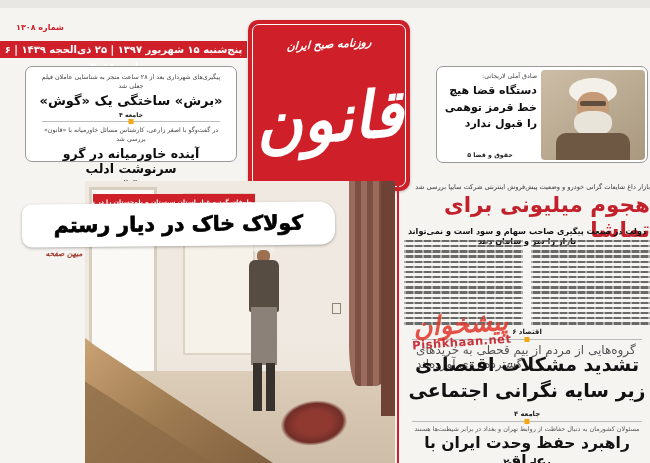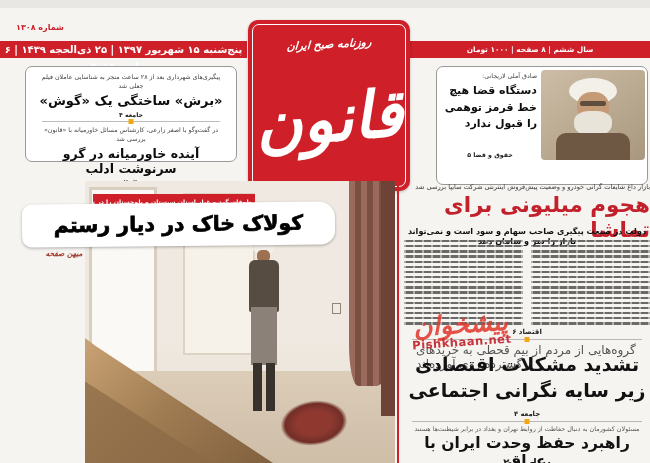--- a/index.html
+++ b/index.html
@@ -35,41 +35,40 @@
 </style>
 </head>
 <body>
 
 <div id="page">
 
   <div class="abs rtl" style="left:10px;top:15px;width:60px;font-size:8px;font-weight:bold;color:#cf2029;text-align:center;">شماره ۱۳۰۸</div>
 
   <div class="abs redbar rtl" style="left:0;top:33px;width:247px;height:17px;line-height:17px;font-size:10px;">پنج‌شنبه ۱۵ شهریور ۱۳۹۷ | ۲۵ ذی‌الحجه ۱۴۳۹ | ۶ سپتامبر ۲۰۱۸</div>
 
-  <div class="abs redbar rtl" style="left:410px;top:33px;width:240px;height:17px;line-height:17px;font-size:7.4px;">سال ششم | ۸ صفحه | ۱۰۰۰ تومان</div>
 
   <div id="masthead" class="abs">
     <div class="frame"></div>
     <div class="tagline rtl">روزنامه صبح ایران</div>
     <div class="title rtl">قانون</div>
   </div>
 
   <div class="abs hbox" style="left:25px;top:58px;width:212px;height:96px;padding:4px 8px;">
     <div class="kicker rtl" style="margin-top:1px;">پیگیری‌های شهرداری بعد از ۲۸ ساعت منجر به شناسایی عاملان فیلم جعلی شد</div>
     <div class="h-big rtl" style="font-size:13px;margin-top:2px;">«برش» ساختگی یک «گوش»</div>
     <div class="section-tag rtl" style="margin-top:3px;">جامعه ۴</div>
     <div class="divider">
         <span class="sq"></span>
       </div>
     <div class="kicker rtl">در گفت‌وگو با اصغر زارعی، کارشناس مسائل خاورمیانه با «قانون» بررسی شد</div>
     <div class="h-big rtl" style="font-size:12.5px;margin-top:2px;">آینده خاورمیانه در گرو سرنوشت ادلب</div>
     <div class="section-tag rtl" style="margin-top:3px;">بین‌الملل ۳</div>
   </div>
 
-  <div class="abs hbox" style="left:436px;top:58px;width:212px;height:119px;">
+  <div class="abs hbox" style="left:436px;top:58px;width:212px;height:97px;">
     <div id="larijani" class="abs">
       <div class="abs" style="left:28px;top:8px;width:48px;height:26px;background:#f3f0e9;border-radius:50%;"></div>
       <div class="abs" style="left:36px;top:22px;width:32px;height:30px;background:#c59a76;border-radius:45%;"></div>
       <div class="abs" style="left:39px;top:31px;width:26px;height:5px;background:rgba(40,35,30,.65);border-radius:2px;"></div>
       <div class="abs" style="left:33px;top:41px;width:38px;height:26px;background:#e9e4da;border-radius:40% 40% 50% 50%;"></div>
       <div class="abs" style="left:15px;top:63px;width:74px;height:28px;background:#6e5844;border-radius:10px 10px 0 0;"></div>
     </div>
     <div class="abs" style="left:6px;top:5px;width:94px;height:86px;">
       <div class="rtl" style="font-size:6.3px;color:#444;text-align:right;">صادق آملی لاریجانی:</div>
       <div class="rtl" style="font-size:11px;font-weight:bold;color:#0d0d0d;text-align:right;line-height:1.5;margin-top:4px;">دستگاه قضا هیچ خط قرمز توهمی را قبول ندارد</div>

